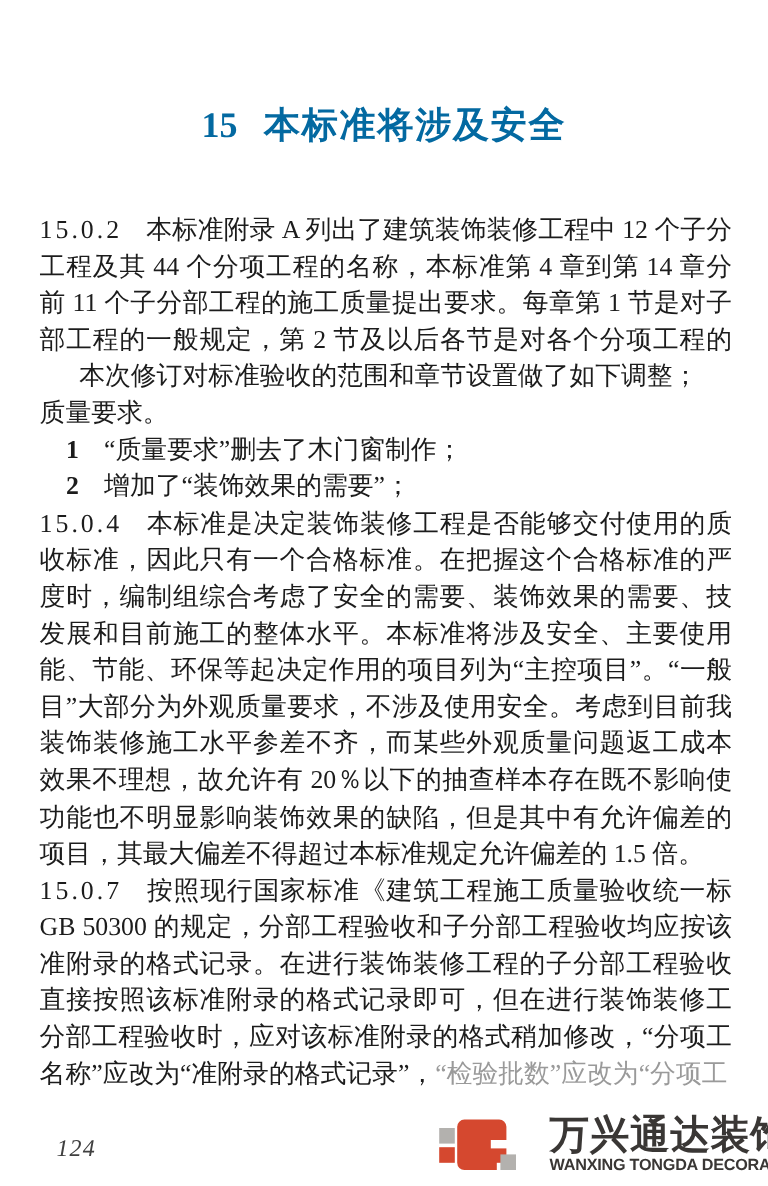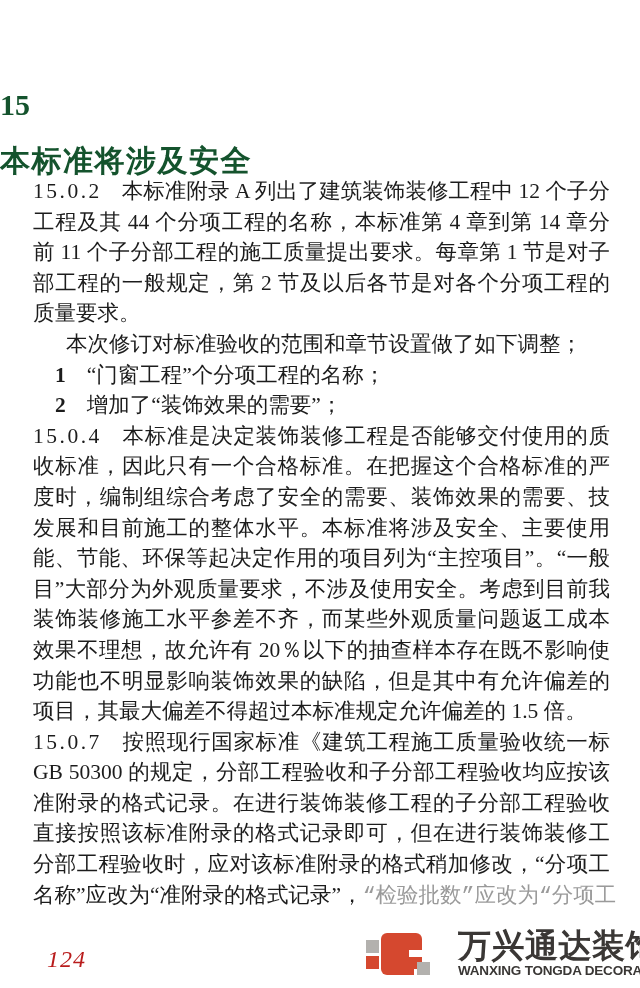--- a/index.html
+++ b/index.html
@@ -10,21 +10,21 @@
     overflow:hidden;
     font-family:"Liberation Serif","DejaVu Serif",serif;
     color:#1c1c1c;
   }
   .page{position:absolute;inset:0;background:#ffffff;}
 
   
   .title{
     position:absolute;top:88px;left:0;width:640px;
     display:flex;justify-content:center;align-items:baseline;gap:22px;
-    font-weight:bold;font-size:30px;line-height:34px;color:#14532d;flex-direction:column;
+    font-weight:bold;font-size:30px;line-height:34px;color:#0369a1;
   }
   .t-text{letter-spacing:1.5px;}
 
   
   .content{
     position:absolute;left:33px;top:176px;width:577px;
   }
   .ln{
     height:30.6px;line-height:30.6px;
     font-size:21.5px;
@@ -38,26 +38,26 @@
     overflow:hidden;
   }
   .cnum{
     font-weight:normal;
     letter-spacing:2.5px;
     margin-right:20px;
   }
   .ind{padding-left:33px;}
   .list{padding-left:22px;}
   .lnum{font-weight:bold;margin-right:21px;}
-  .faded{color:#9a9a9a;font-family:Liberation Mono, monospace;}
+  .faded{color:#9a9a9a;}
 
   
   .pagenum{
     position:absolute;left:47px;top:946px;
-    font-style:italic;font-size:24px;color:#b91c1c;
+    font-style:italic;font-size:20px;color:#404040;
     letter-spacing:1px;
   }
 
   
   .wm{
     position:absolute;left:360px;top:924px;
     width:280px;height:60px;
     background:rgba(255,255,255,0.55);
     display:flex;align-items:flex-start;
     z-index:5;
@@ -93,23 +93,23 @@
   <div class="title">
     <span class="t-num">15</span>
     <span class="t-text">本标准将涉及安全</span>
   </div>
 
   <div class="content">
     <div class="ln j"><b class="cnum">15.0.2</b><span>本标准附录 A 列出了建筑装饰装修工程中 12 个子分部</span></div>
     <div class="ln j"><span>工程及其 44 个分项工程的名称，本标准第 4 章到第 14 章分别对</span></div>
     <div class="ln j"><span>前 11 个子分部工程的施工质量提出要求。每章第 1 节是对子分</span></div>
     <div class="ln j"><span>部工程的一般规定，第 2 节及以后各节是对各个分项工程的施工</span></div>
+    <div class="ln ind"><span>本次修订对标准验收的范围和章节设置做了如下调整；</span></div>
     <div class="ln"><span>质量要求。</span></div>
-    <div class="ln ind"><span>本次修订对标准验收的范围和章节设置做了如下调整；</span></div>
-    <div class="ln list"><b class="lnum">1</b><span>“门窗工程”个分项工程的名称；</span></div>
+    <div class="ln list"><b class="lnum">1</b><span>“质量要求”删去了木门窗制作；</span></div>
     <div class="ln list"><b class="lnum">2</b><span>增加了“装饰效果的需要”；</span></div>
     <div class="ln j"><b class="cnum">15.0.4</b><span>本标准是决定装饰装修工程是否能够交付使用的质量验</span></div>
     <div class="ln j"><span>收标准，因此只有一个合格标准。在把握这个合格标准的严格程</span></div>
     <div class="ln j"><span>度时，编制组综合考虑了安全的需要、装饰效果的需要、技术的</span></div>
     <div class="ln j"><span>发展和目前施工的整体水平。本标准将涉及安全、主要使用功</span></div>
     <div class="ln j"><span>能、节能、环保等起决定作用的项目列为“主控项目”。“一般项</span></div>
     <div class="ln j"><span>目”大部分为外观质量要求，不涉及使用安全。考虑到目前我国</span></div>
     <div class="ln j"><span>装饰装修施工水平参差不齐，而某些外观质量问题返工成本高、</span></div>
     <div class="ln j"><span>效果不理想，故允许有 20％以下的抽查样本存在既不影响使用</span></div>
     <div class="ln j"><span>功能也不明显影响装饰效果的缺陷，但是其中有允许偏差的检验</span></div>

